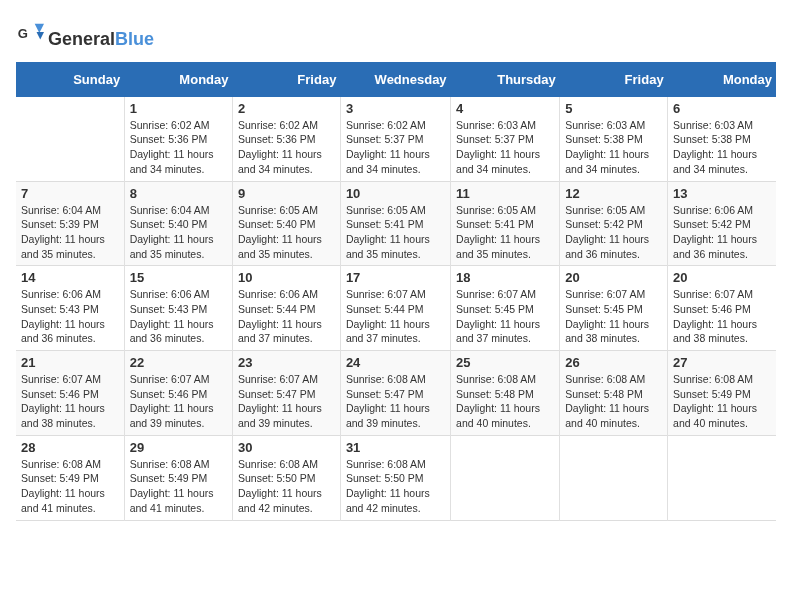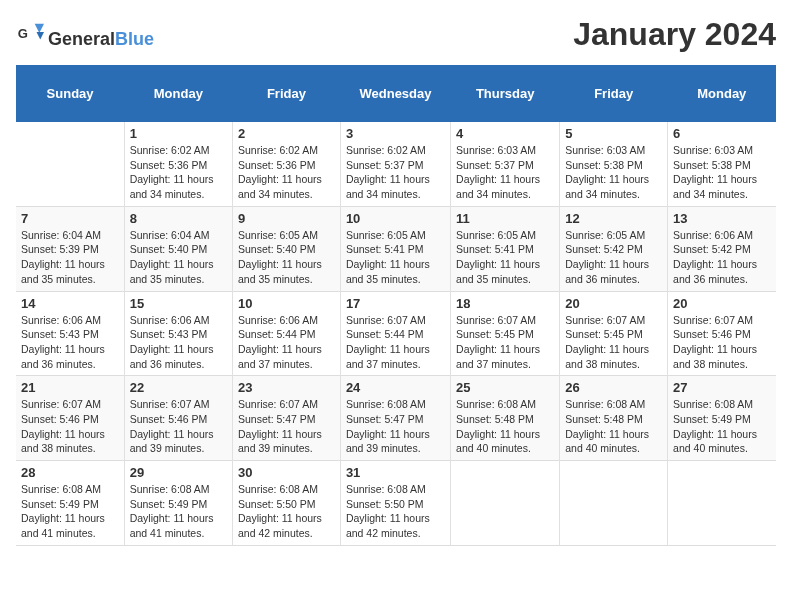--- a/index.html
+++ b/index.html
@@ -44,22 +44,22 @@
       color: #555;
     }
     table {
       width: 100%;
       border-collapse: collapse;
       font-size: 11px;
     }
     thead tr th {
       background-color: #2a6db5;
       color: #fff;
-      padding: 21px 4px;
-      text-align: center;
+      padding: 10px 4px;
+      text-align: right;
       font-size: 13px;
       font-weight: bold;
     }
     tbody tr {
       border-bottom: 1px solid #ddd;
     }
     tbody tr:nth-child(even) {
       background: #f9f9f9;
     }
     td {
@@ -92,21 +92,20 @@
     <svg class="logo-icon" viewBox="0 0 30 30">
       <text x="2" y="20" font-size="14" font-weight="bold" fill="#333">G</text>
       <polygon points="20,5 30,5 25,15" fill="#4a90d9"></polygon>
       <polygon points="22,14 30,14 26,22" fill="#2a6db5"></polygon>
     </svg>
     <div class="logo-text">
       <div>General<span>Blue</span></div>
     </div>
   </div>
   <div class="title-block">
-    <div class="month-title">January 2024</div>
   </div>
 </div>
 
 <table>
   <thead>
     <tr id="header-row">
         <th>Sunday</th>
         <th>Monday</th>
         <th>Friday</th>
         <th>Wednesday</th>

